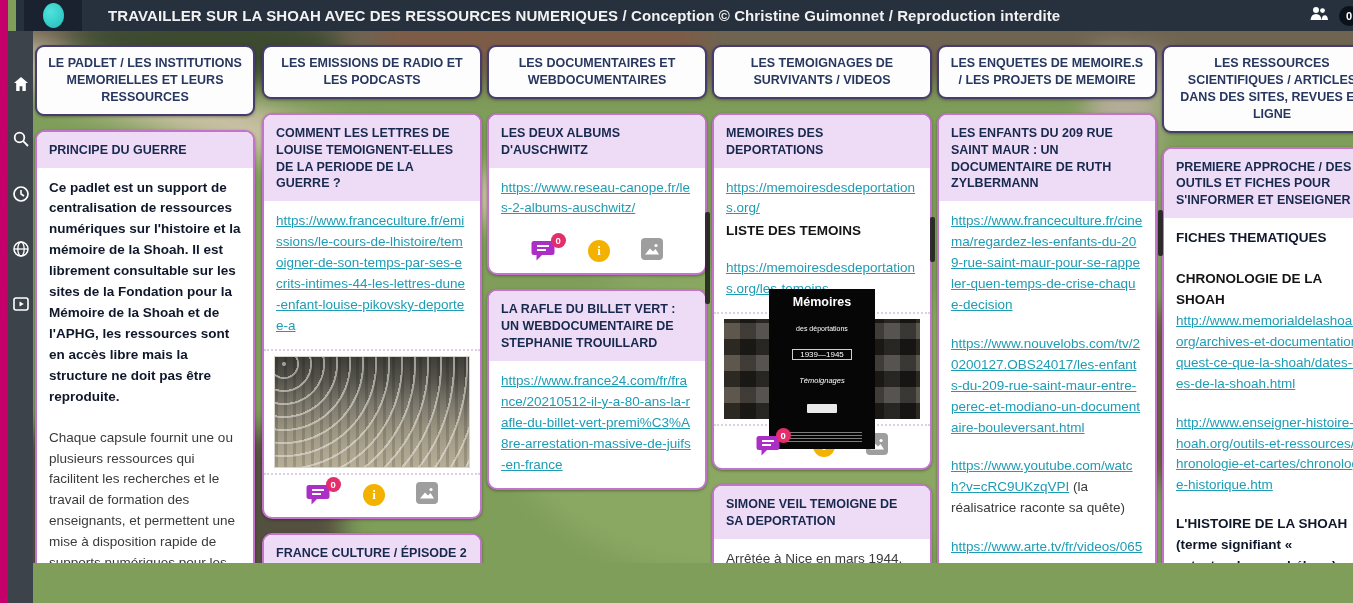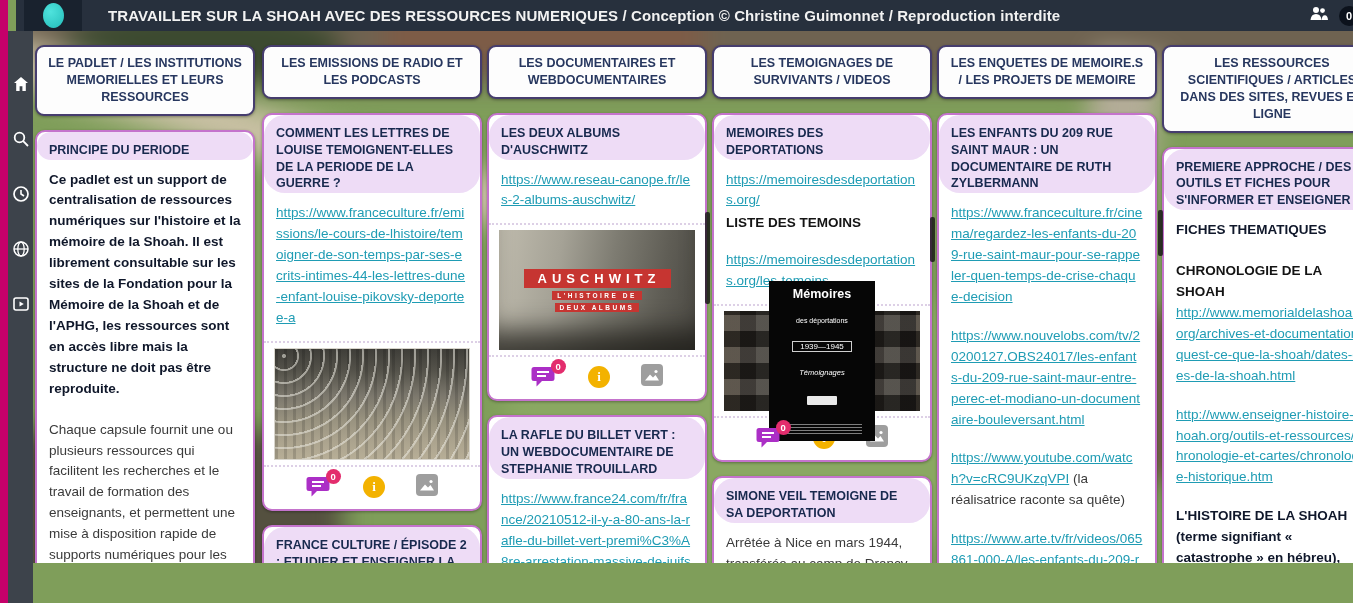--- a/index.html
+++ b/index.html
@@ -34,21 +34,21 @@
   .blob7 { left:500px; top:260px; width:520px;  height:320px; border-radius:50%; background:#8aa862; }
   .blob8 { left:1140px;top:310px; width:280px;  height:170px; background:#6e5a44; }
 
   
   .column { position:absolute; top:14px; width:220px; display:flex; flex-direction:column; gap:14px; z-index:5; }
   .c1{left:2px;} .c2{left:229px;} .c3{left:454px;} .c4{left:679px;} .c5{left:904px;} .c6{left:1129px;}
 
   .col-header { background:#fdfdfd; border:2px solid #463d6e; border-radius:9px; padding:8px 10px; text-align:center; font-weight:bold; font-size:12.5px; line-height:1.35; color:#27375f; box-shadow:0 1px 3px rgba(0,0,0,.35); }
 
   .card { background:#fff; border:2px solid #c473cc; border-radius:10px; overflow:hidden; box-shadow:0 1px 3px rgba(0,0,0,.35); cursor:pointer; }
-  .card-title { background:#eedcf6; padding:10px 12px 1px; font-weight:bold; font-size:12.5px; line-height:1.35; color:#18294e;border-radius:21px; }
+  .card-title { background:#eedcf6; padding:10px 12px 9px; font-weight:bold; font-size:12.5px; line-height:1.35; color:#18294e; }
   .card-body { padding:10px 12px 12px; font-size:13.5px; line-height:1.55; color:#3a3a3a; }
   .card-body p { margin:0 0 20px; }
   .card-body p.tight { margin:0; }
   .card-body p:last-child { margin-bottom:0; }
   .b { font-weight:bold; color:#0f172a; }
   a.link { display:block; color:#1f9cb4; text-decoration:underline; word-break:break-all; font-size:13.5px; line-height:1.55; margin:0 0 18px; }
   a.link.last { margin-bottom:0; }
   a.link.inline { display:inline; margin:0; }
   .note { color:#3a3a3a; }
   .subhead { font-weight:bold; color:#141414; font-size:13.5px; }
@@ -158,21 +158,21 @@
       <div class="blob8"></div>
   </div>
 
   <div class="thumb th1"></div>
   <div class="thumb th2"></div>
   <div class="thumb th3"></div>
 
   <section class="column c1">
     <div class="col-header">LE PADLET / LES INSTITUTIONS MEMORIELLES ET LEURS RESSOURCES</div>
     <article class="card">
-      <div class="card-title">PRINCIPE DU PERIODE</div>
+      <div class="card-title">PRINCIPE DU GUERRE</div>
       <div class="card-body">
         <p class="b">Ce padlet est un support de centralisation de ressources numériques sur l'histoire et la mémoire de la Shoah. Il est librement consultable sur les sites de la Fondation pour la Mémoire de la Shoah et de l'APHG, les ressources sont en accès libre mais la structure ne doit pas être reproduite.</p>
         <p class="tight">Chaque capsule fournit une ou plusieurs ressources qui facilitent les recherches et le travail de formation des enseignants, et permettent une mise à disposition rapide de supports numériques pour les élèves à divers niveaux de la scolarité.</p>
 
       </div>
     </article>
   </section>
 
   <section class="column c2">
     <div class="col-header">LES EMISSIONS DE RADIO ET LES PODCASTS</div>
@@ -208,27 +208,20 @@
 
     </article>
   </section>
 
   <section class="column c3">
     <div class="col-header">LES DOCUMENTAIRES ET WEBDOCUMENTAIRES</div>
     <article class="card">
       <div class="card-title">LES DEUX ALBUMS D'AUSCHWITZ</div>
       <div class="card-body">
         <a class="link last">https://www.reseau-canope.fr/les-2-albums-auschwitz/</a>
-      </div>
-      <div class="media">
-        <div class="ausch">
-          <span class="ausch-main">AUSCHWITZ</span>
-          <span class="ausch-sub">L'HISTOIRE DE</span>
-          <span class="ausch-sub">DEUX ALBUMS</span>
-        </div>
       </div>
       <div class="card-footer">
         <span class="comment-wrap">
           <svg width="26" height="24" viewBox="0 0 26 24">
               <path d="M3 2 h18 a2.5 2.5 0 0 1 2.5 2.5 v9 a2.5 2.5 0 0 1 -2.5 2.5 h-10 l-5.5 5.5 v-5.5 h-2.5 a2.5 2.5 0 0 1 -2.5 -2.5 v-9 A2.5 2.5 0 0 1 3 2 z" fill="#ab2fc6"></path>
               <rect x="6" y="6" width="12" height="2" fill="#fff"></rect>
               <rect x="6" y="10" width="9" height="2" fill="#fff"></rect>
             </svg>
           <span class="cbadge">0</span>
         </span>

